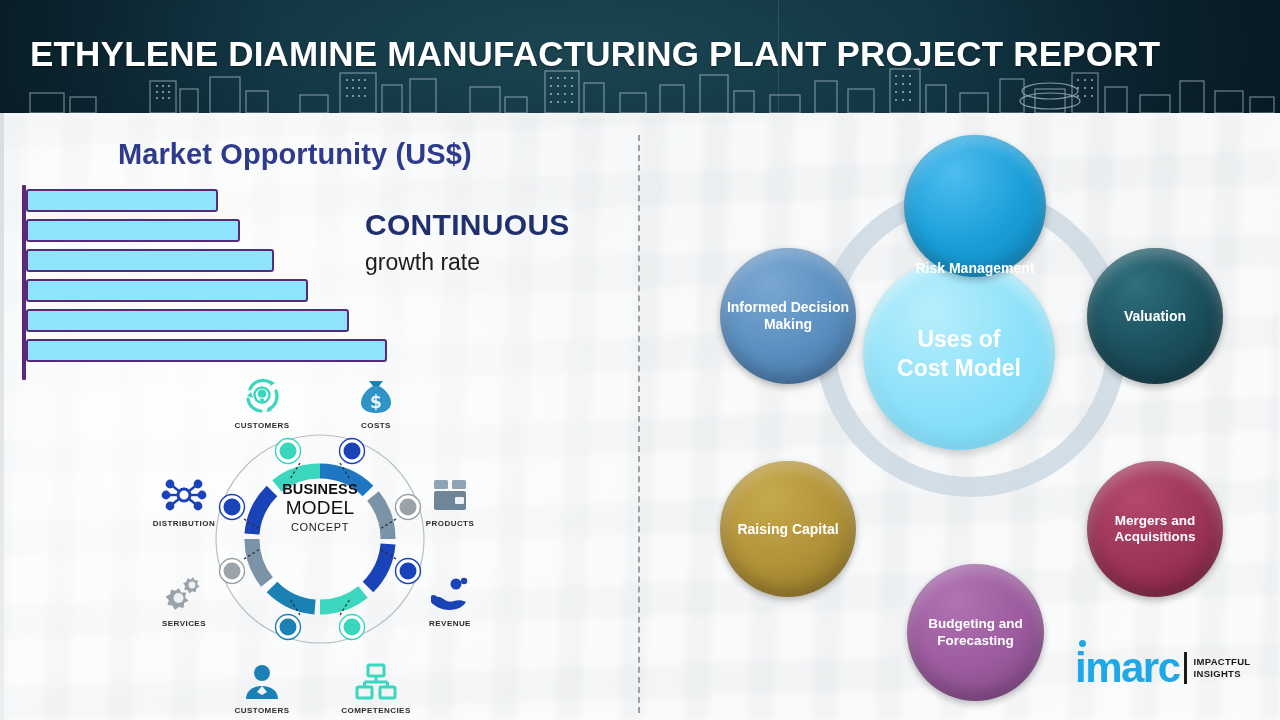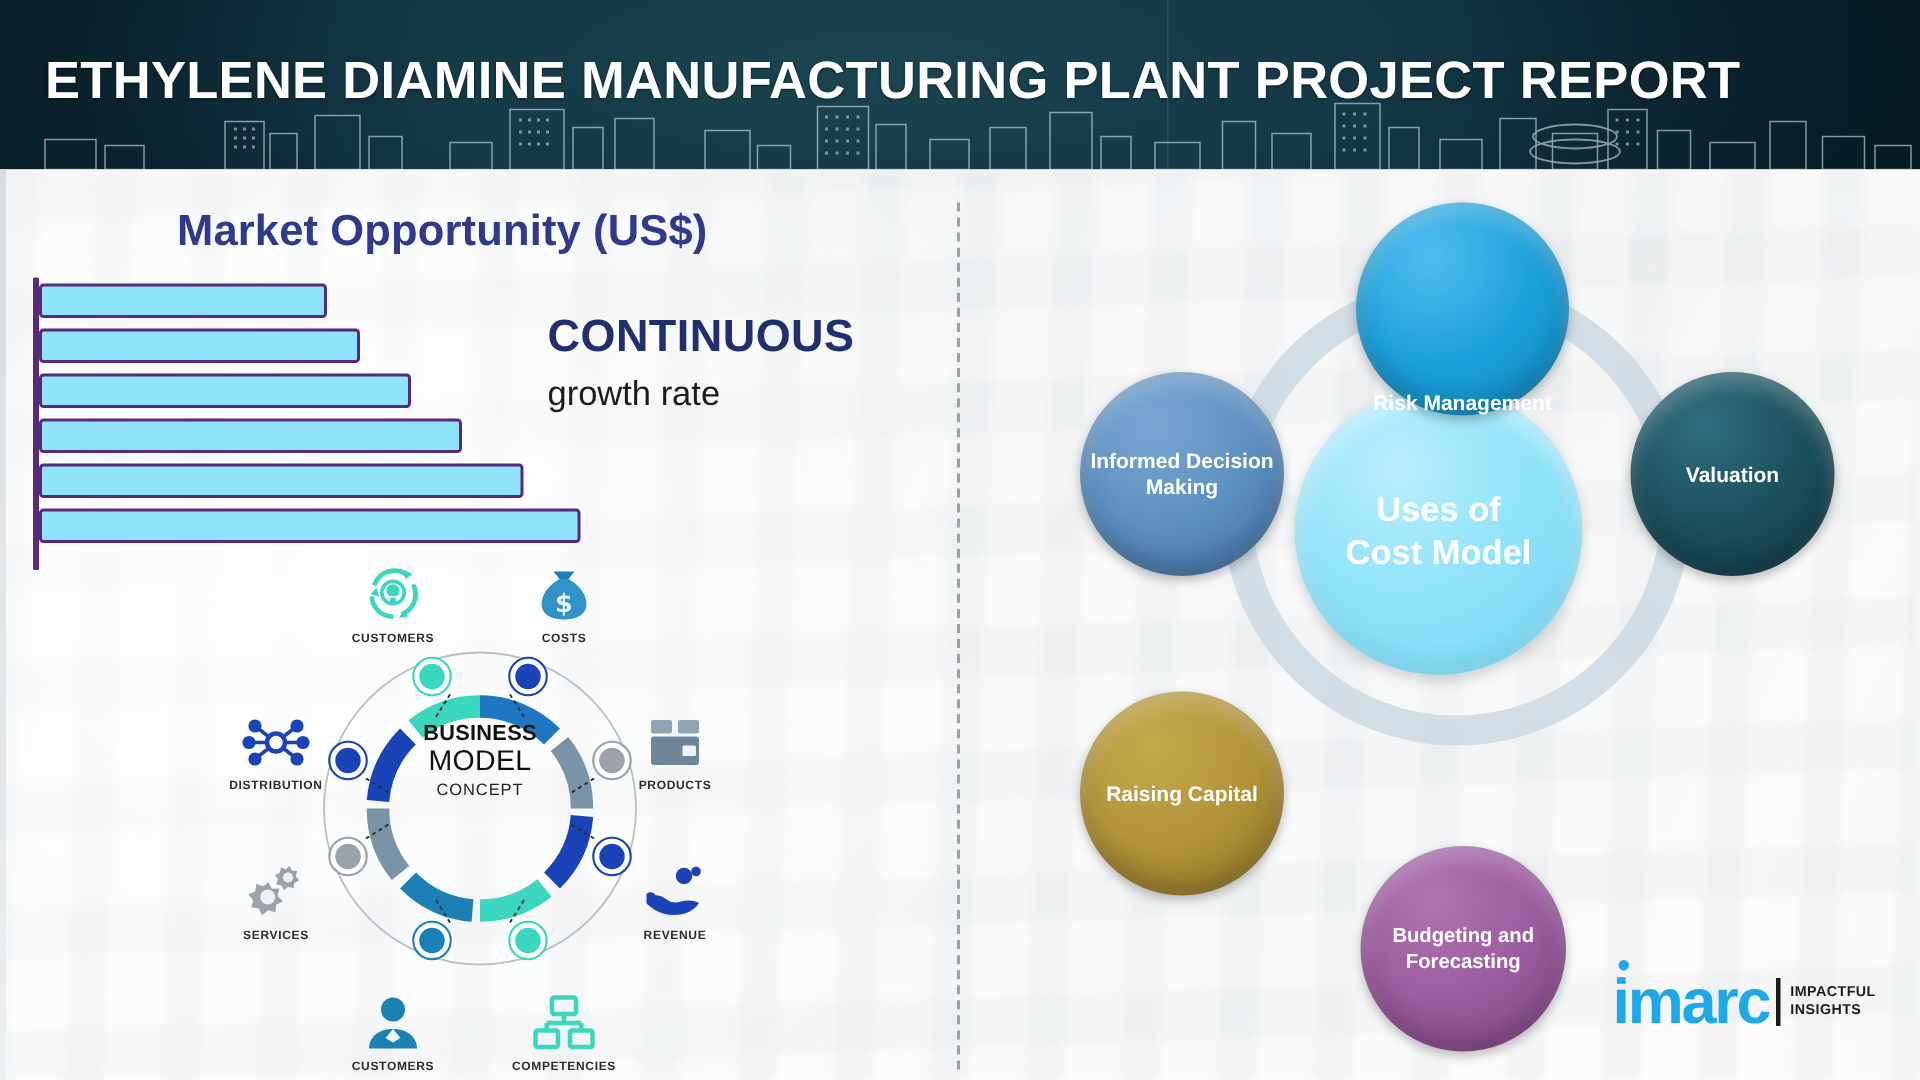--- a/index.html
+++ b/index.html
@@ -449,20 +449,24 @@
     <div class="bub" style="left:244px;top:22px;width:142px;height:142px;font-size:14px;
                 background:radial-gradient(circle at 35% 26%, #4ebdee 0%, #1a9fd9 52%, #0f82b8 100%);align-items:flex-end;">
       <span>Risk Management</span>
     </div>
 
     <div class="bub" style="left:427px;top:135px;width:136px;height:136px;font-size:14px;
                 background:radial-gradient(circle at 36% 26%, #2f6f7e 0%, #1b4f5c 52%, #113742 100%);">
       <span>Valuation</span>
     </div>
 
+    <div class="bub" style="left:427px;top:348px;width:136px;height:136px;font-size:13.5px;
+                background:radial-gradient(circle at 36% 26%, #b3496d 0%, #9c3458 52%, #78203f 100%);">
+      <span>Mergers and Acquisitions</span>
+    </div>
 
     <div class="bub" style="left:247px;top:451px;width:137px;height:137px;font-size:13.5px;
                 background:radial-gradient(circle at 36% 26%, #b173b4 0%, #9b5b9e 52%, #7c4280 100%);">
       <span>Budgeting and Forecasting</span>
     </div>
 
     <div class="bub" style="left:60px;top:348px;width:136px;height:136px;font-size:14px;
                 background:radial-gradient(circle at 36% 26%, #c7a94d 0%, #b19238 52%, #8d7225 100%);">
       <span>Raising Capital</span>
     </div>

